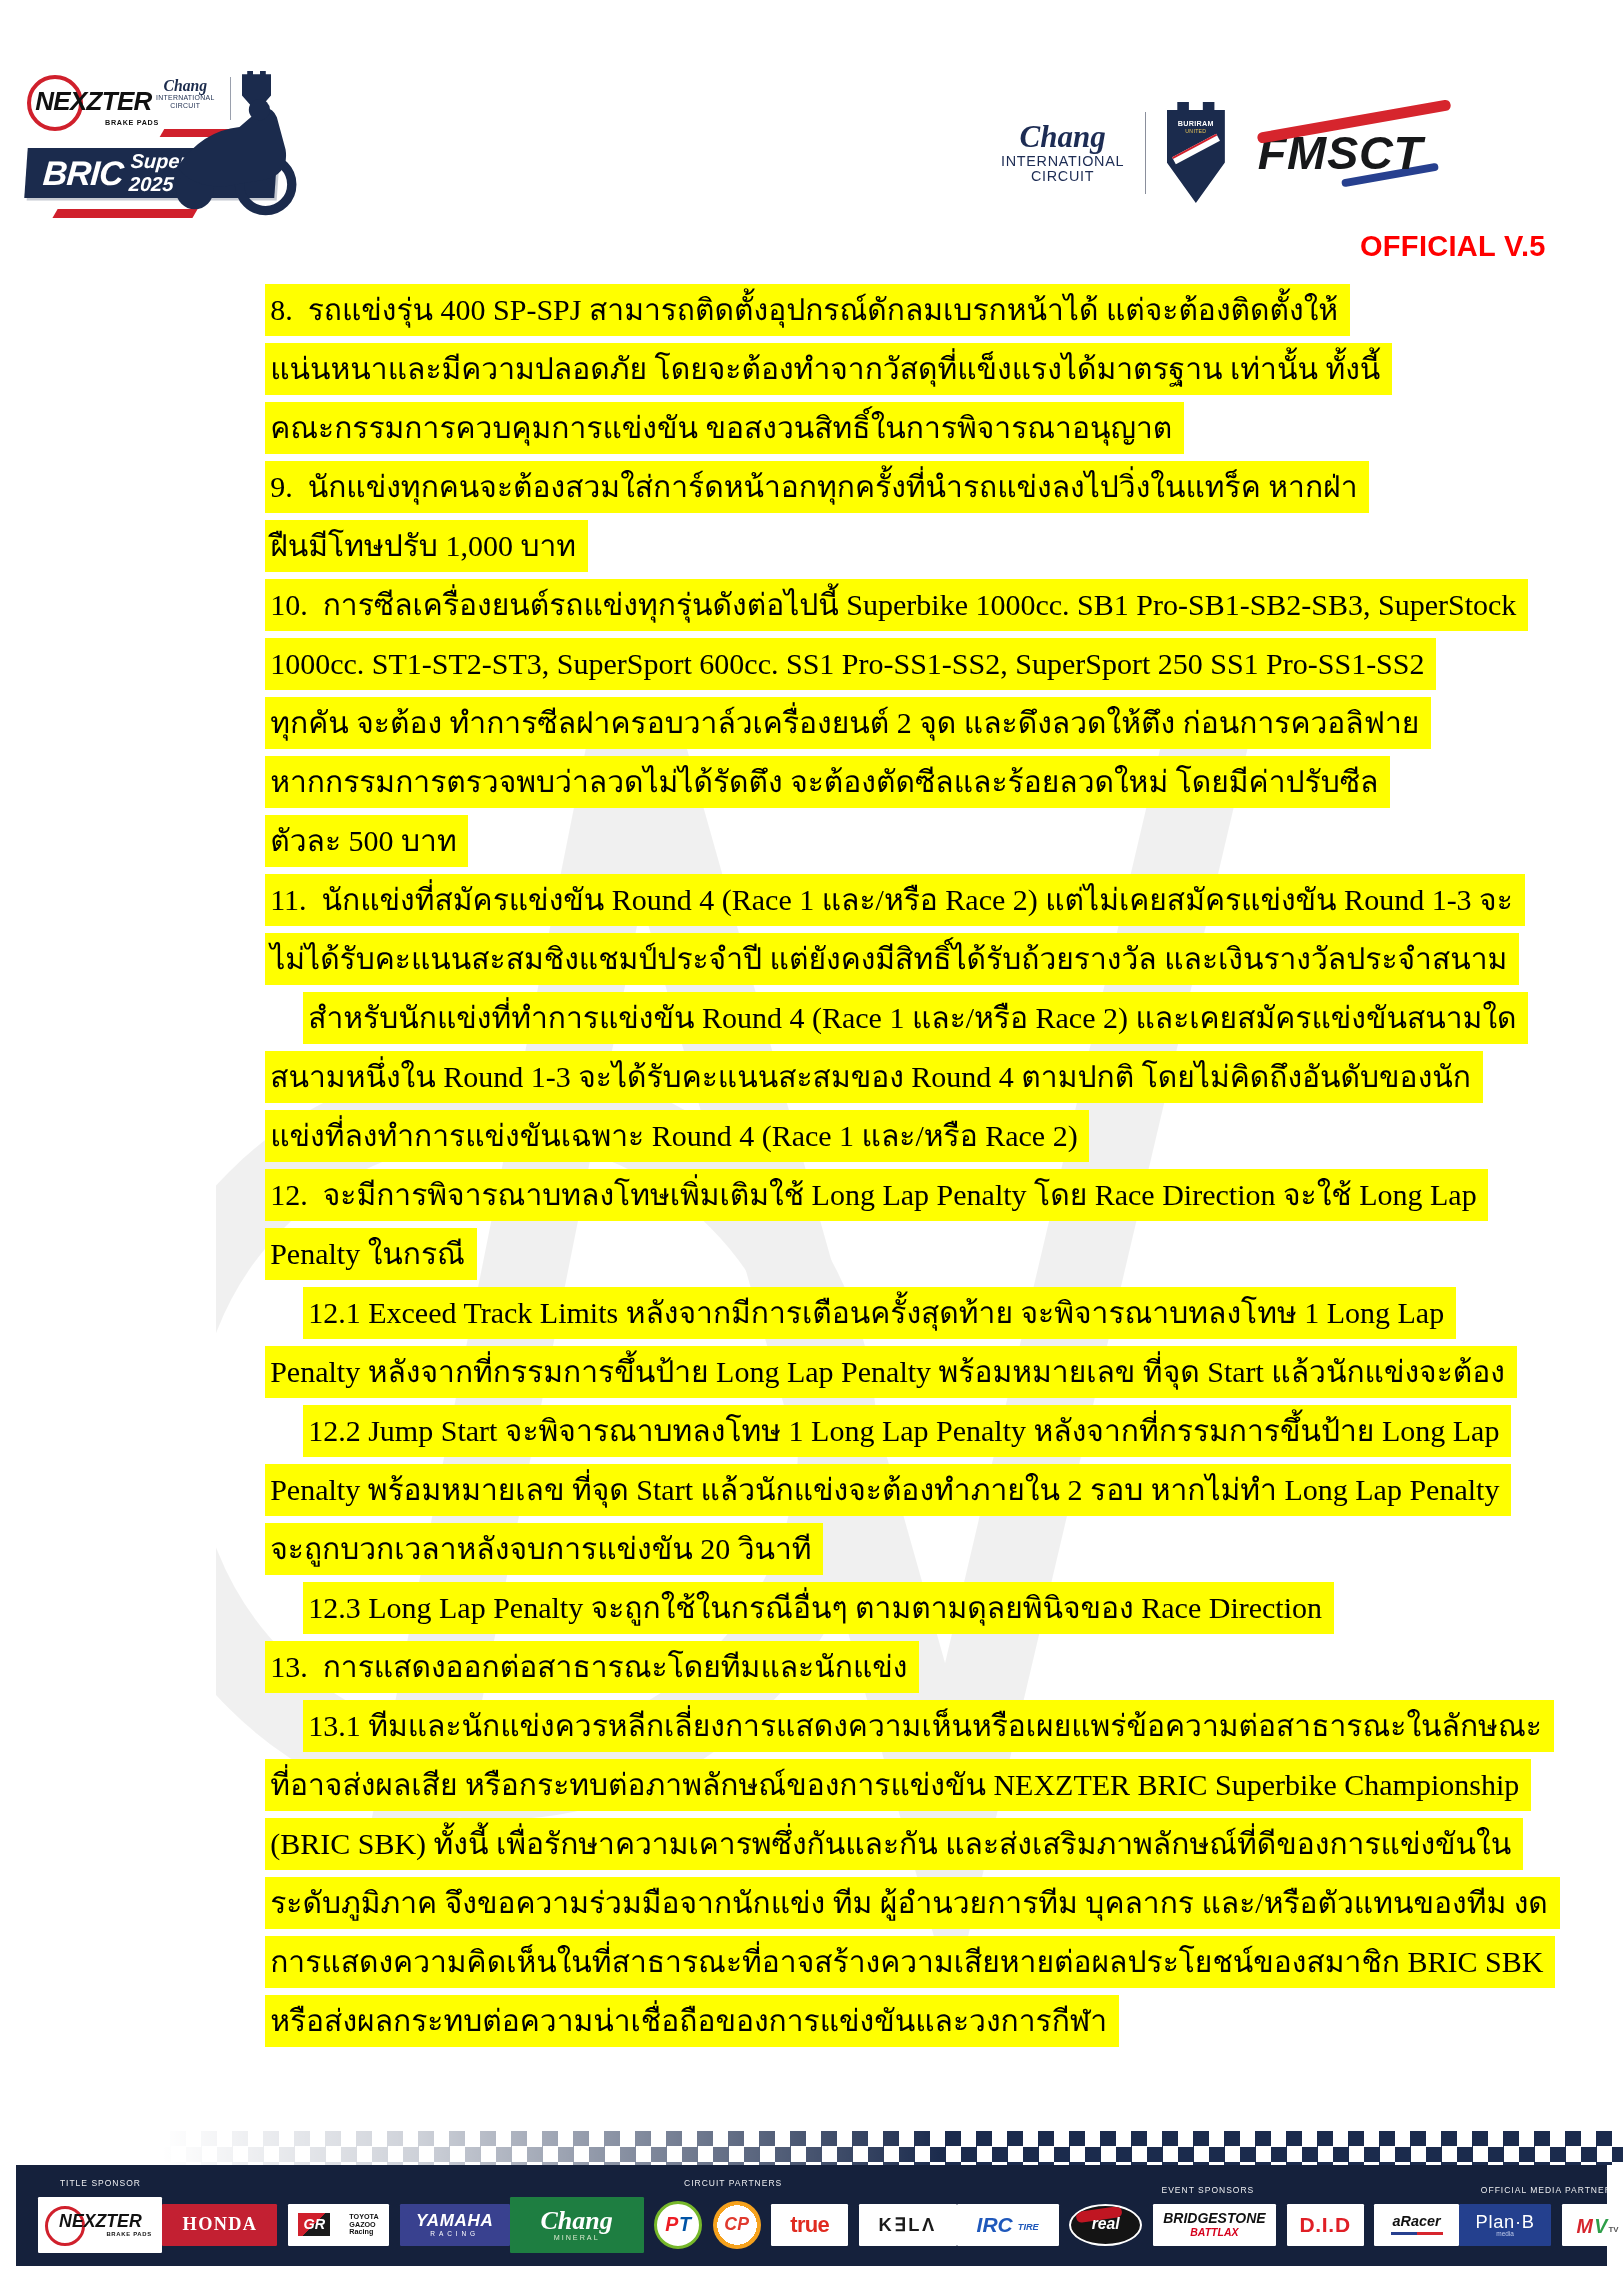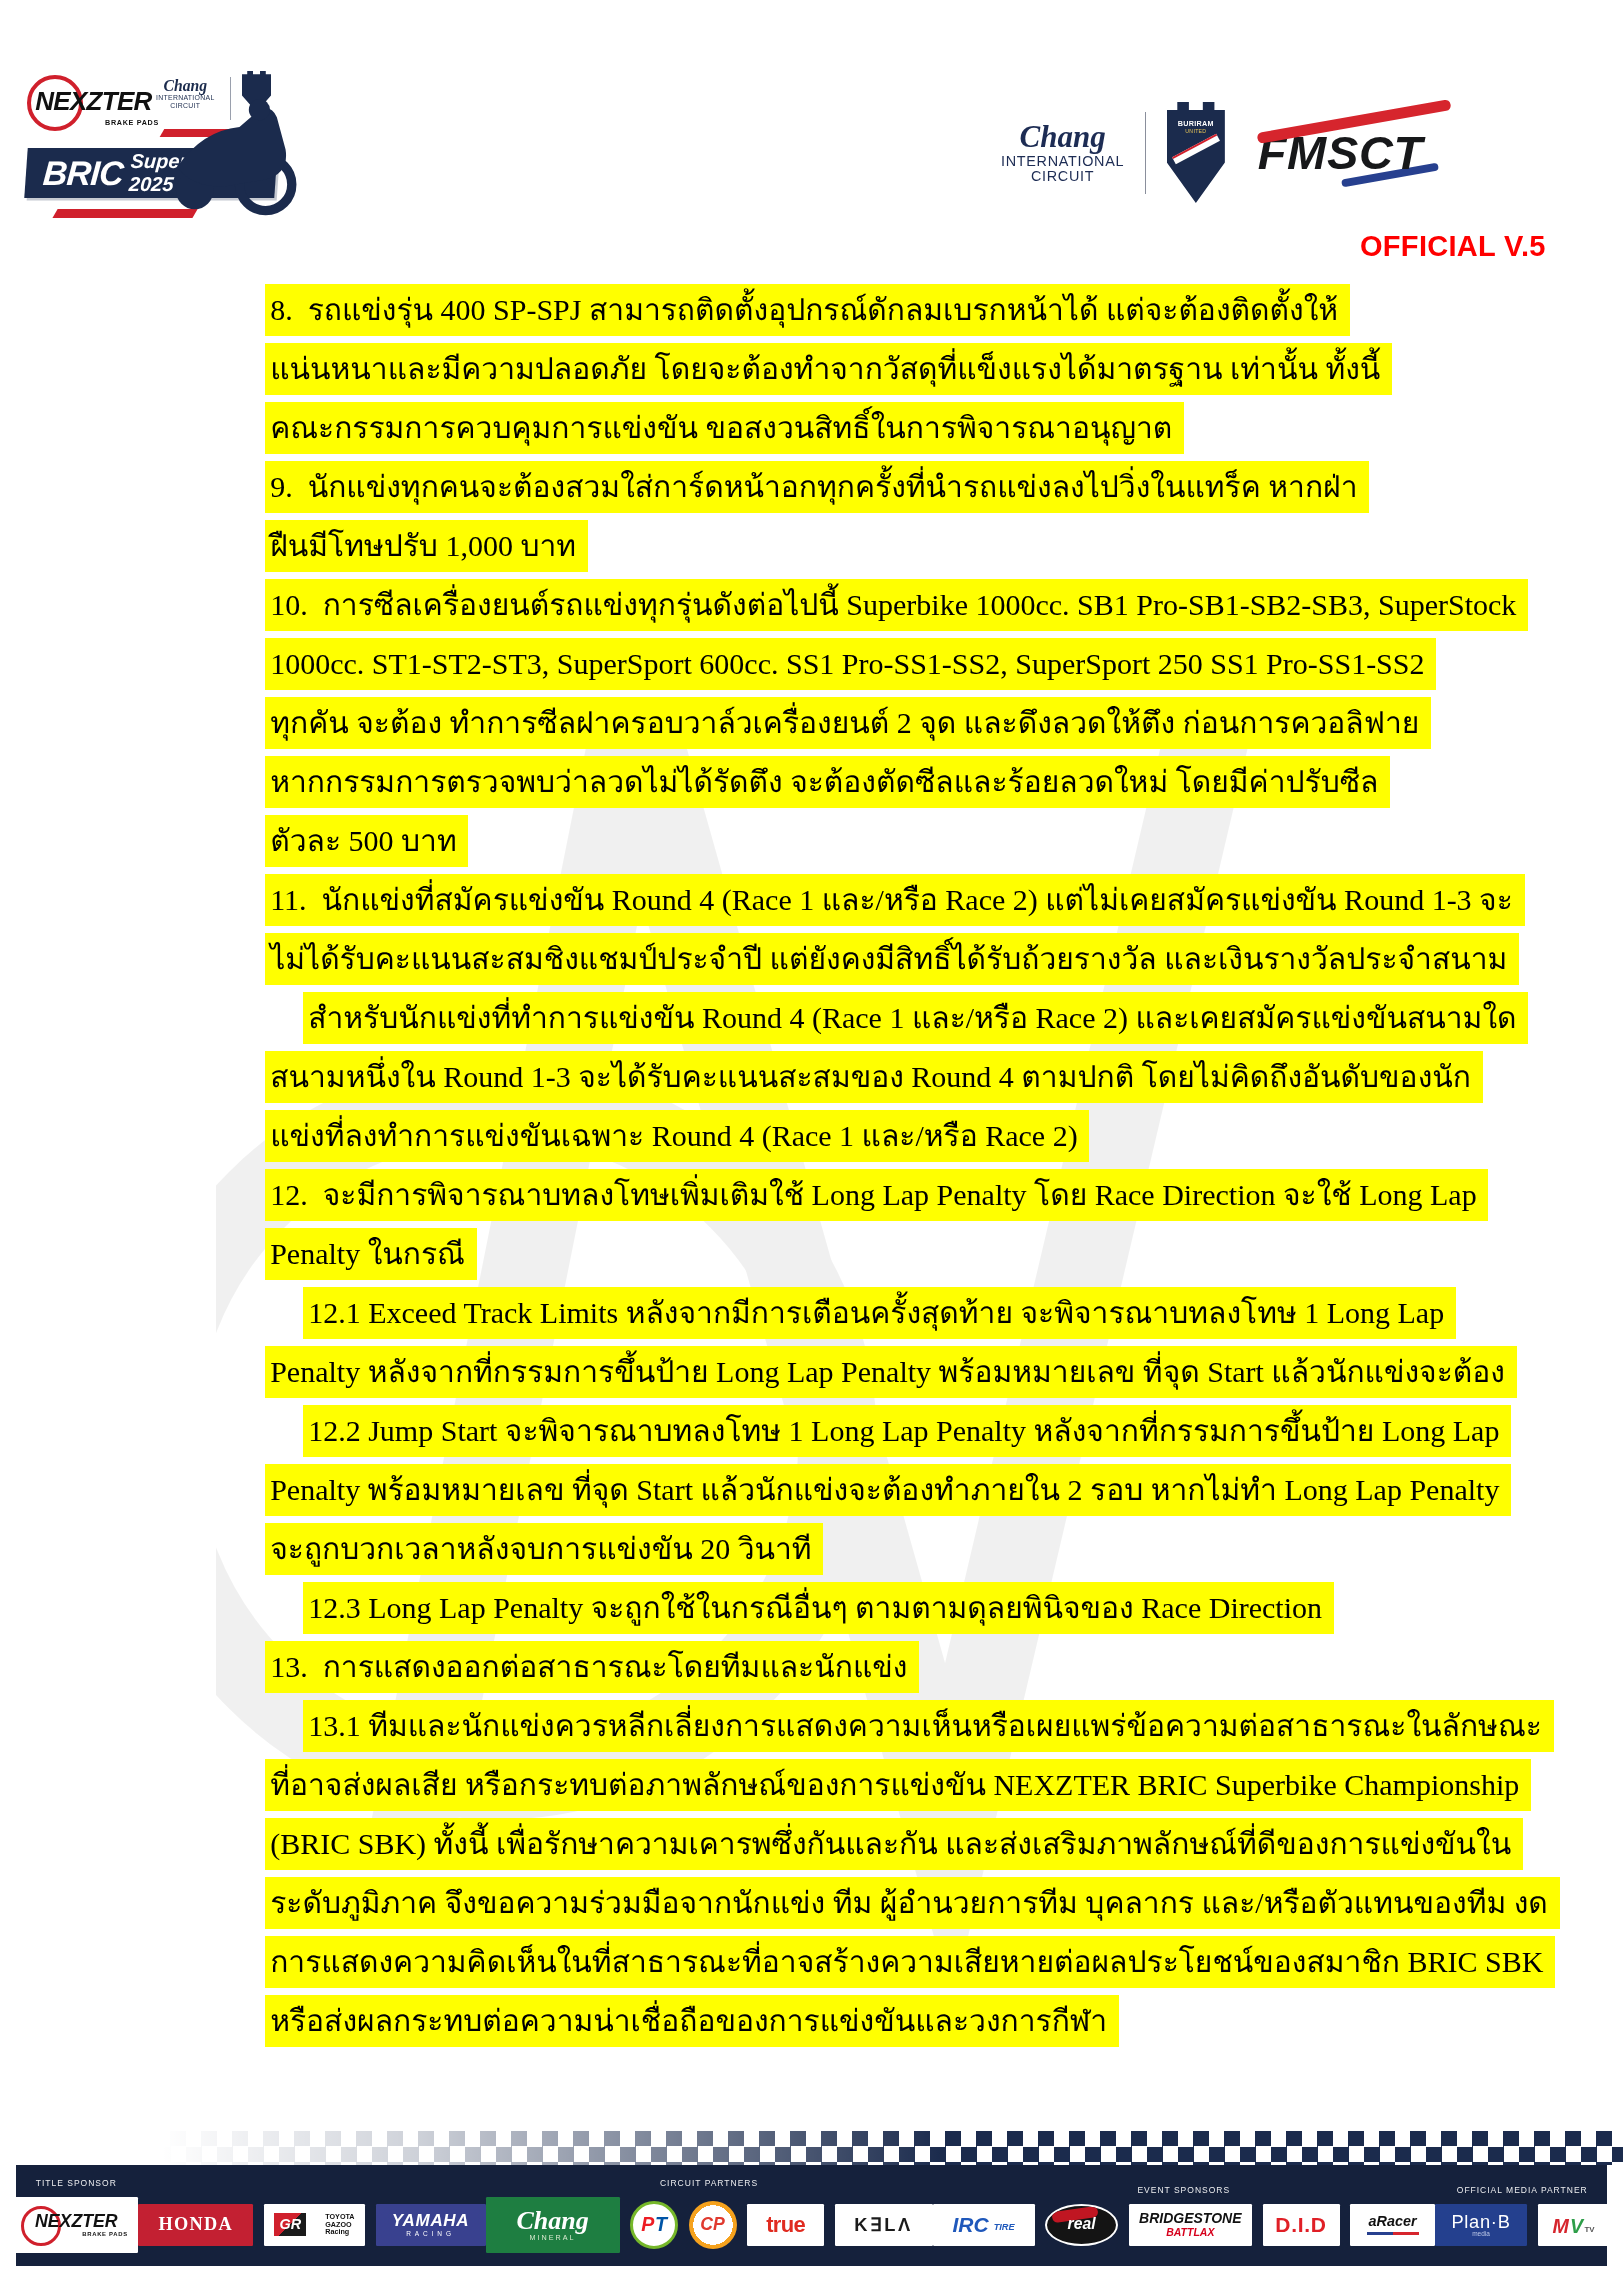--- a/index.html
+++ b/index.html
@@ -48,21 +48,21 @@
   .btext{position:absolute;left:265px;top:284px;}
   .line{height:59px;white-space:nowrap;}
   .line .hl{display:inline-block;background:#ffff00;font-size:30px;line-height:52px;padding:0 11.8px 0 5.2px;color:#000;}
   .line.indent .hl{margin-left:38px;}
   
   .checker{position:absolute;left:0;top:2131px;width:1623px;height:34px;
     background:repeating-conic-gradient(#1b2b4d 0% 25%, #ffffff 0% 50%);background-size:31px 31px;}
   .checker::after{content:"";position:absolute;inset:0;
     background:linear-gradient(to right,#ffffff 0%,#ffffff 10%,rgba(255,255,255,.78) 26%,rgba(255,255,255,0) 58%);}
   .fbar{position:absolute;left:16.4px;top:2165px;width:1591px;height:101px;background:#15213c;
-    display:flex;align-items:center;justify-content:center;padding:0 22px;box-sizing:border-box;font-family:"Liberation Sans",sans-serif;}
+    display:flex;align-items:center;justify-content:flex-start;padding:0 22px;box-sizing:border-box;font-family:"Liberation Sans",sans-serif;}
   .cluster{display:flex;flex-direction:column;align-items:center;}
   .cluster .clabel{height:13px;font-size:8.5px;color:#fff;letter-spacing:1px;opacity:.92;margin-bottom:5.2px;white-space:nowrap;}
   .cluster .crow{display:flex;align-items:center;gap:10.5px;}
   .fdiv{width:1.3px;height:71px;background:rgba(255,255,255,.35);align-self:center;}
   .logo{min-height:42px;background:#fff;display:flex;flex-direction:column;align-items:center;justify-content:center;
     padding:2.6px 10.5px;box-sizing:border-box;border-radius:1.3px;line-height:1.05;}
   .logo-nexzter{position:relative;height:56px;min-width:124px;}
   .logo-nexzter::before{content:"";position:absolute;left:6.5px;top:9.2px;width:34px;height:34px;border:3.3px solid #d0202c;border-radius:50%;}
   .logo-nexzter .p-main{font-style:italic;font-weight:700;font-size:17.7px;color:#111;z-index:1;}
   .logo-nexzter .p-sub{font-size:5.9px;font-weight:700;color:#111;align-self:flex-end;letter-spacing:0.7px;}

